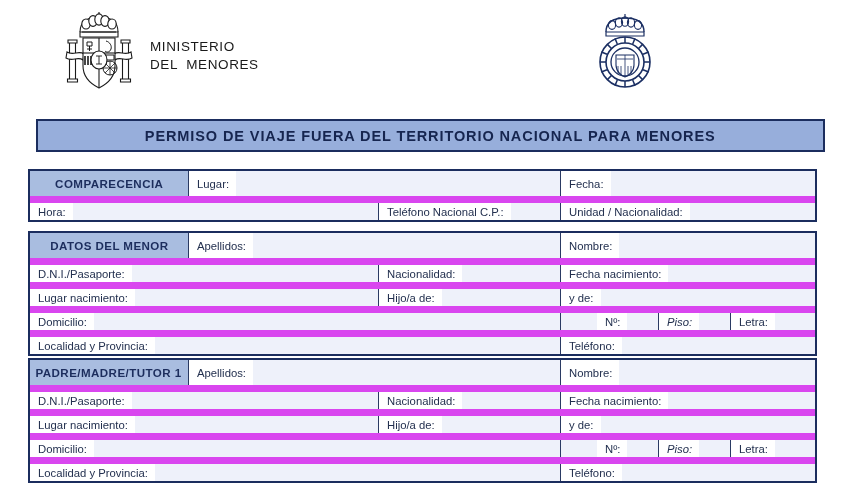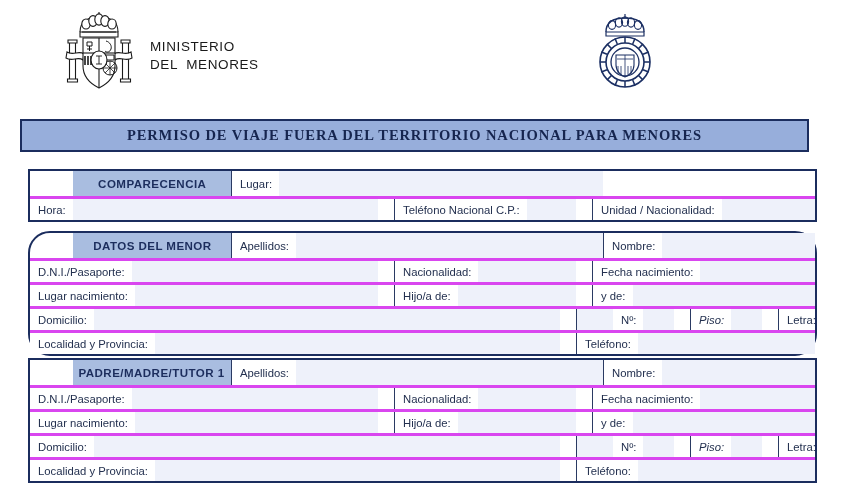--- a/index.html
+++ b/index.html
@@ -21,58 +21,58 @@
     font-size:13.5px;letter-spacing:.6px;color:#1a1a1a;font-weight:400;
   }
   .brand-left .brand-text div{white-space:pre;}
   .brand-right .brand-text{
     font-size:12.5px;color:#1a2a52;letter-spacing:.15px;font-weight:400;
   }
   .brand-right .brand-text div{white-space:pre;}
 
   
   .title-banner{
-    position:absolute;left:20px;top:119px;width:789px;height:33px;
+    position:absolute;left:36px;top:119px;width:789px;height:33px;
     background:#97aedb;border:2px solid #1b2d5e;box-sizing:border-box;
-    display:flex;align-items:center;justify-content:center;font-family:Liberation Serif, serif;
+    display:flex;align-items:center;justify-content:center;
   }
   .title-banner .t{
     font-size:15px;font-weight:bold;color:#16254f;
     letter-spacing:.9px;white-space:nowrap;
     transform:scaleX(.97);
   }
 
   
   .block{
     position:absolute;left:28px;width:789px;box-sizing:border-box;
     border:2px solid #1b2d5e;background:#ffffff;
   }
   .row{display:flex;box-sizing:border-box;}
-  .row + .row{border-top:3px solid #d946ef;gap:16px;}
+  .row + .row{border-top:7px solid #d946ef;}
   .cell{
     position:relative;box-sizing:border-box;height:100%;
     display:flex;align-items:center;
     background:#eef1fa;overflow:hidden;
   }
   .cell + .cell{border-left:1px solid #2a3a63;text-align:right;}
   .lbl{
     background:#ffffff;height:100%;display:flex;align-items:center;
     padding:0 7px 0 8px;font-size:11.3px;color:#23304f;white-space:nowrap;
     box-sizing:border-box;
   }
   .fill{flex:1 1 auto;background:#eef1fa;height:100%;}
   .hdr{
     background:#a9bde0;display:flex;align-items:center;justify-content:center;
     height:100%;box-sizing:border-box;
   }
   .hdr span{
     font-size:11.8px;font-weight:bold;color:#1c2d5d;letter-spacing:.45px;
     white-space:nowrap;transform:scaleX(.98);
   }
-  .r-h{height:25px;padding-left:43px;}
+  .r-h{height:25px;}
   .r-n{height:24px;}
 
   
   .w-hdr{flex:0 0 158px;}   
   .w-b{flex:0 0 182px;}   
   .w-c{flex:0 0 98px;padding-left:36px;}    
   .w-d{flex:0 0 72px;font-style:italic;}    
   .w-rest{flex:1 1 auto;}
   .w-348{flex:0 0 348px;} 
   .w-530{flex:0 0 530px;} 
@@ -167,37 +167,41 @@
   <div id="blocks">
       <div class="block" style="top: 169px;">
         <div class="row r-h">
           <div class="cell hdr w-hdr">
             <span>COMPARECENCIA</span>
           </div>
           <div class="cell " style="flex: 0 0 372px;">
             <span class="lbl">Lugar:</span>
             <span class="fill"></span>
           </div>
+          <div class="cell w-rest">
+            <span class="lbl">Fecha:</span>
+            <span class="fill"></span>
+          </div>
         </div>
         <div class="row r-n">
           <div class="cell w-348">
             <span class="lbl">Hora:</span>
             <span class="fill"></span>
           </div>
           <div class="cell w-b">
             <span class="lbl">Teléfono Nacional C.P.:</span>
             <span class="fill"></span>
           </div>
           <div class="cell w-rest">
             <span class="lbl">Unidad / Nacionalidad:</span>
             <span class="fill"></span>
           </div>
         </div>
       </div>
-      <div class="block" style="top: 231px; border-radius: 22px;">
+      <div class="block" style="top: 231px;">
         <div class="row r-h">
           <div class="cell hdr w-hdr">
             <span>DATOS  DEL  MENOR</span>
           </div>
           <div class="cell " style="flex: 0 0 372px;">
             <span class="lbl">Apellidos:</span>
             <span class="fill"></span>
           </div>
           <div class="cell w-rest">
             <span class="lbl">Nombre:</span>

